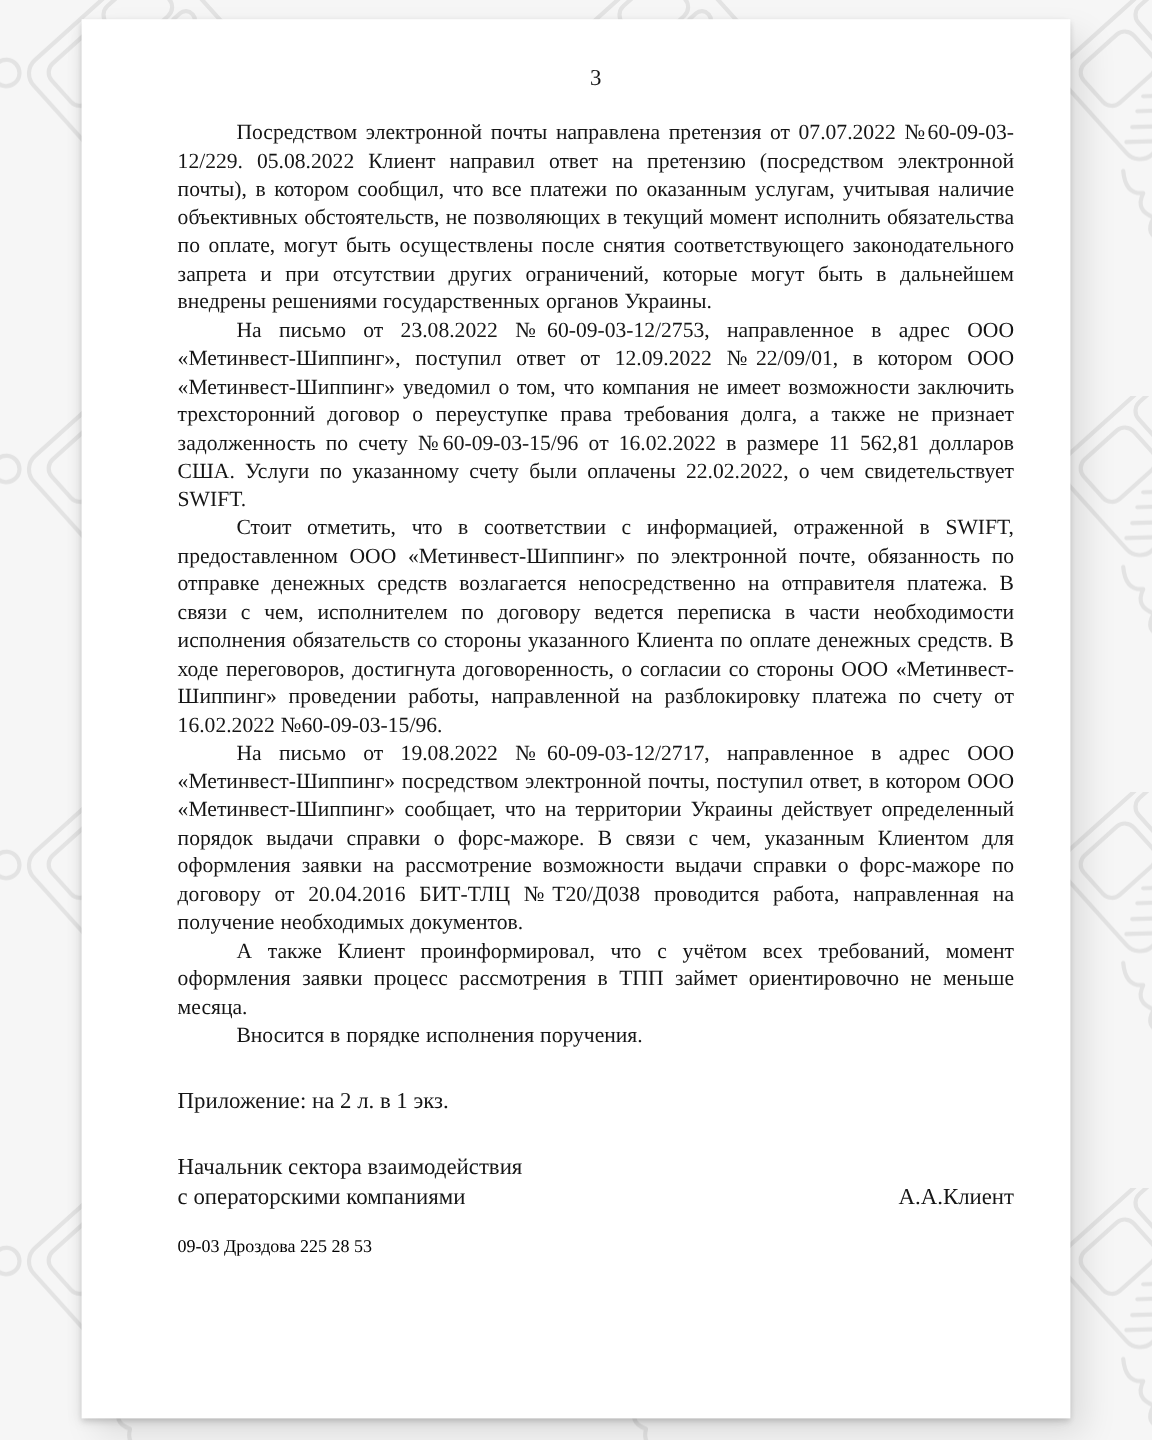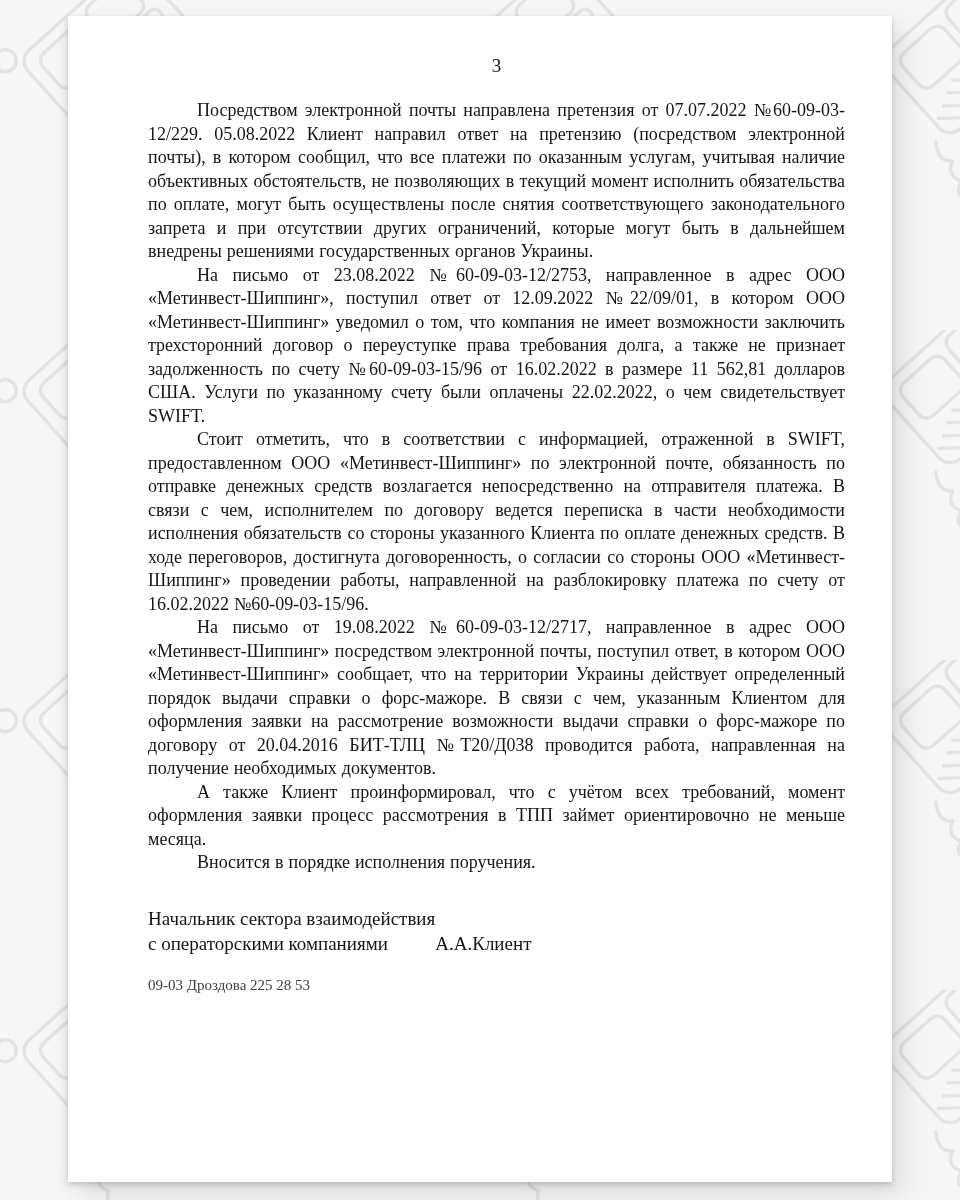--- a/index.html
+++ b/index.html
@@ -51,31 +51,32 @@
     word-spacing: 0.5px;
   }
   .attachment-line {
     margin-top: 31px;
     font-size: 19px;
     line-height: 23.5px;
   }
   .signature-block {
     margin-top: 31px;
     display: flex;
+    justify-content: space-between;
     align-items: flex-end;
     font-size: 19px;
     line-height: 25px;
   }
   .signature-title div { white-space: nowrap; }
   .signature-name { white-space: nowrap; }
   .footer-reference {
     margin-top: 21px;
     font-size: 15px;
     line-height: 17px;
-    color: #404040;
+    color: #000000;
   }
 </style>
 </head>
 <body>
 
 <div class="viewport">
 
   <svg class="bg-watermark" width="960" height="1200" xmlns="http://www.w3.org/2000/svg" aria-hidden="true">
     <defs>
       <pattern id="wm-tile" width="430" height="330" patternUnits="userSpaceOnUse">
@@ -100,20 +101,21 @@
 
     <div class="doc-body">
       <p>Посредством электронной почты направлена претензия от 07.07.2022 №60-09-03-12/229. 05.08.2022 Клиент направил ответ на претензию (посредством электронной почты), в котором сообщил, что все платежи по оказанным услугам, учитывая наличие объективных обстоятельств, не позволяющих в текущий момент исполнить обязательства по оплате, могут быть осуществлены после снятия соответствующего законодательного запрета и при отсутствии других ограничений, которые могут быть в дальнейшем внедрены решениями государственных органов Украины.</p>
       <p>На письмо от 23.08.2022 №60-09-03-12/2753, направленное в адрес ООО «Метинвест-Шиппинг», поступил ответ от 12.09.2022 №22/09/01, в котором ООО «Метинвест-Шиппинг» уведомил о том, что компания не имеет возможности заключить трехсторонний договор о переуступке права требования долга, а также не признает задолженность по счету №60-09-03-15/96 от 16.02.2022 в размере 11 562,81 долларов США. Услуги по указанному счету были оплачены 22.02.2022, о чем свидетельствует SWIFT.</p>
       <p>Стоит отметить, что в соответствии с информацией, отраженной в SWIFT, предоставленном ООО «Метинвест-Шиппинг» по электронной почте, обязанность по отправке денежных средств возлагается непосредственно на отправителя платежа. В связи с чем, исполнителем по договору ведется переписка в части необходимости исполнения обязательств со стороны указанного Клиента по оплате денежных средств. В ходе переговоров, достигнута договоренность, о согласии со стороны ООО «Метинвест-Шиппинг» проведении работы, направленной на разблокировку платежа по счету от 16.02.2022 №60-09-03-15/96.</p>
       <p>На письмо от 19.08.2022 №60-09-03-12/2717, направленное в адрес ООО «Метинвест-Шиппинг» посредством электронной почты, поступил ответ, в котором ООО «Метинвест-Шиппинг» сообщает, что на территории Украины действует определенный порядок выдачи справки о форс-мажоре. В связи с чем, указанным Клиентом для оформления заявки на рассмотрение возможности выдачи справки о форс-мажоре по договору от 20.04.2016 БИТ-ТЛЦ №Т20/Д038 проводится работа, направленная на получение необходимых документов.</p>
       <p>А также Клиент проинформировал, что с учётом всех требований, момент оформления заявки процесс рассмотрения в ТПП займет ориентировочно не меньше месяца.</p>
       <p>Вносится в порядке исполнения поручения.</p>
     </div>
 
+    <div class="attachment-line">Приложение: на 2 л. в 1 экз.</div>
 
     <div class="signature-block">
       <div class="signature-title">
         <div>Начальник сектора взаимодействия</div>
         <div>с операторскими компаниями</div>
       </div>
       <div class="signature-name">А.А.Клиент</div>
     </div>
 
     <div class="footer-reference">09-03 Дроздова 225 28 53</div>

